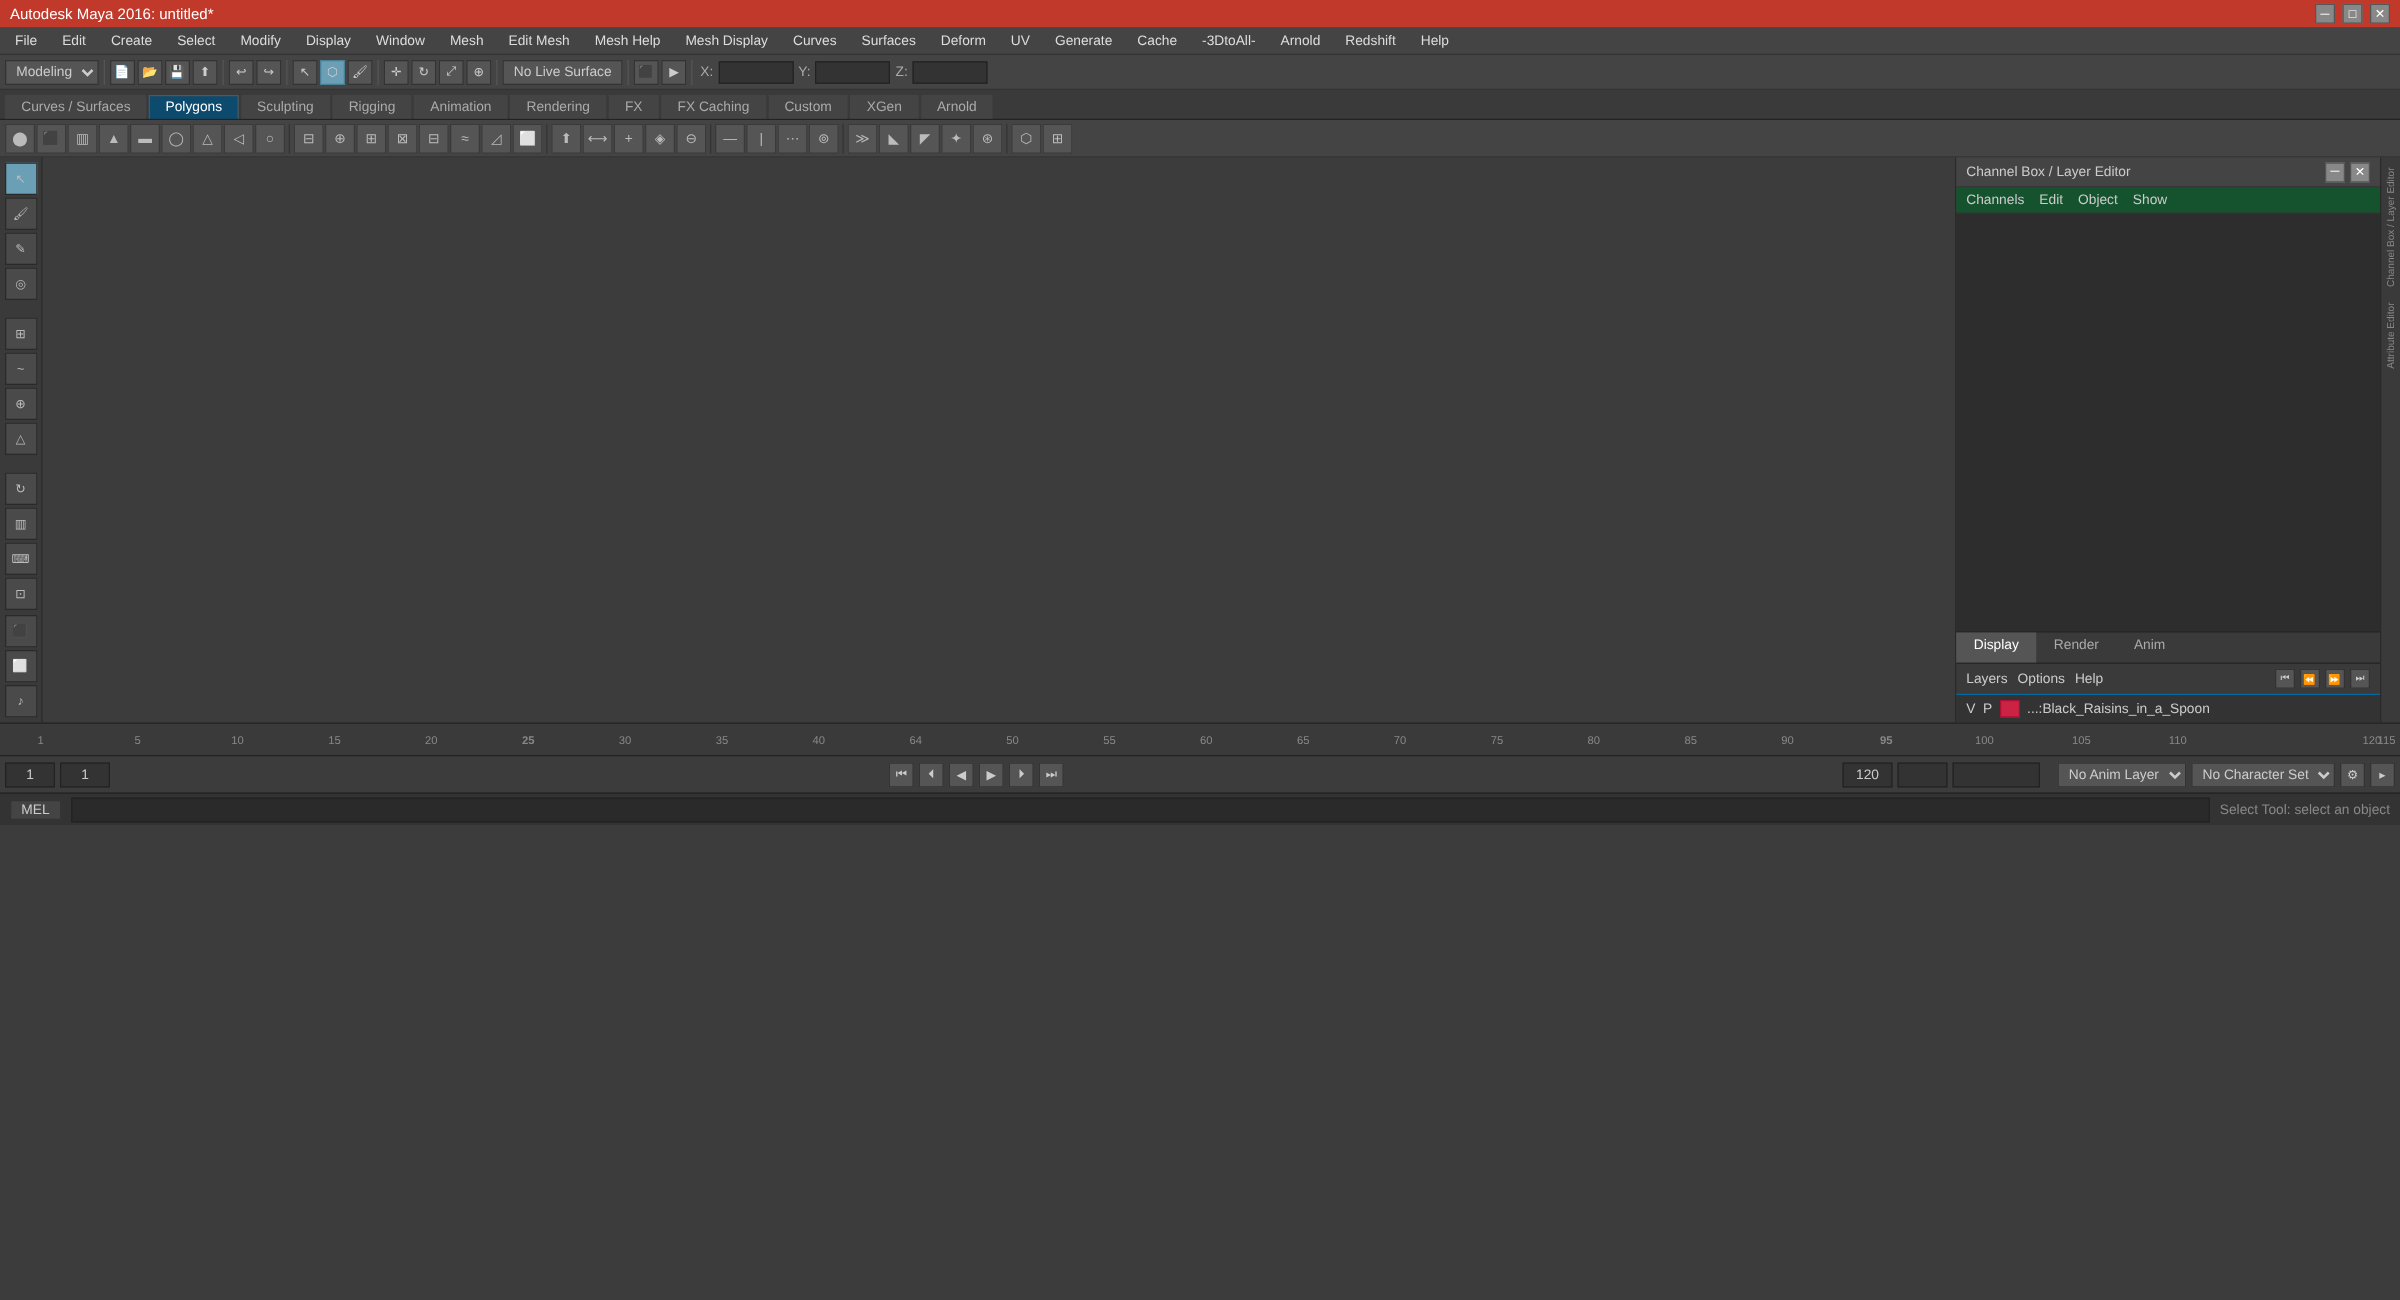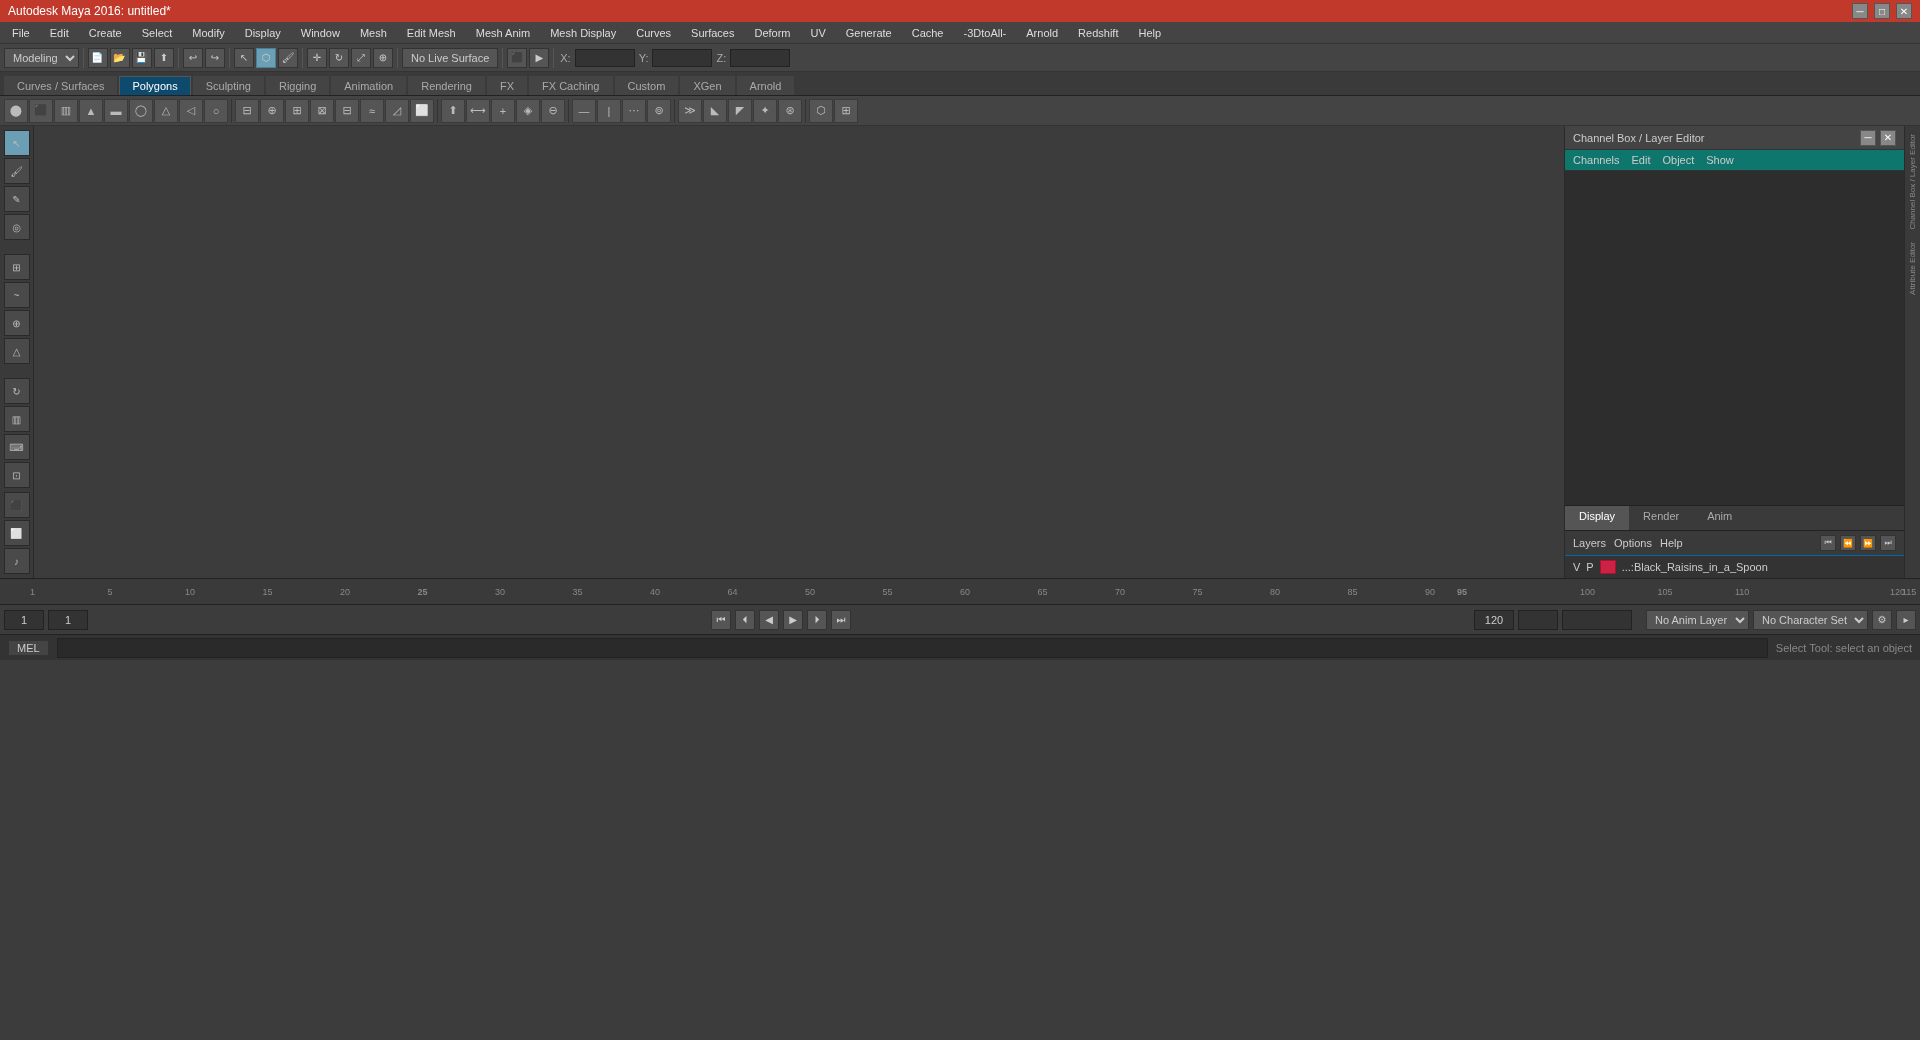--- a/index.html
+++ b/index.html
@@ -204,21 +204,21 @@
       align-items: center;
       justify-content: space-between;
       padding: 0 8px;
       border-bottom: 1px solid #333;
     }
     #channel-box-title { color: #ccc; font-size: 11px; }
     #channel-box-menu {
       display: flex;
       gap: 12px;
       padding: 4px 8px;
-      background: #0f766e;
+      background: #14532d;
       border-bottom: 1px solid #333;
       align-items: flex-end;
     }
     .cb-menu-item { color: #ccc; font-size: 11px; cursor: pointer; }
     #channel-box-content {
       flex: 1;
       background: #2d2d2d;
     }
     #panel-tabs {
       display: flex;
@@ -379,21 +379,21 @@
 <div id="menu-bar">
   <span class="menu-item">File</span>
   <span class="menu-item">Edit</span>
   <span class="menu-item">Create</span>
   <span class="menu-item">Select</span>
   <span class="menu-item">Modify</span>
   <span class="menu-item">Display</span>
   <span class="menu-item">Window</span>
   <span class="menu-item">Mesh</span>
   <span class="menu-item">Edit Mesh</span>
-  <span class="menu-item">Mesh Anim</span>
+  <span class="menu-item">Mesh Help</span>
   <span class="menu-item">Mesh Display</span>
   <span class="menu-item">Curves</span>
   <span class="menu-item">Surfaces</span>
   <span class="menu-item">Deform</span>
   <span class="menu-item">UV</span>
   <span class="menu-item">Generate</span>
   <span class="menu-item">Cache</span>
   <span class="menu-item">-3DtoAll-</span>
   <span class="menu-item">Arnold</span>
   <span class="menu-item">Redshift</span>
@@ -673,21 +673,21 @@
       <span class="tick" style="left: 727.5px;">64</span>
       <span class="tick" style="left: 805px;">50</span>
       <span class="tick" style="left: 882.5px;">55</span>
       <span class="tick" style="left: 960px;">60</span>
       <span class="tick" style="left: 1037.5px;">65</span>
       <span class="tick" style="left: 1115px;">70</span>
       <span class="tick" style="left: 1192.5px;">75</span>
       <span class="tick" style="left: 1270px;">80</span>
       <span class="tick" style="left: 1347.5px;">85</span>
       <span class="tick" style="left: 1425px;">90</span>
-      <span class="tick" style="left: 1457px; font-weight: bold;">95</span>
+      <span class="tick" style="left: 1504px; font-weight: bold;">95</span>
       <span class="tick" style="left: 1580px;">100</span>
       <span class="tick" style="left: 1657.5px;">105</span>
       <span class="tick" style="left: 1735px;">110</span>
       <span class="tick" style="left: 1902px; text-align: right;">115</span>
       <span class="tick" style="left: 1890px;">120</span>
     </div>
 </div>
 
 <div id="bottom-bar">
   <input class="frame-input" value="1" style="">

